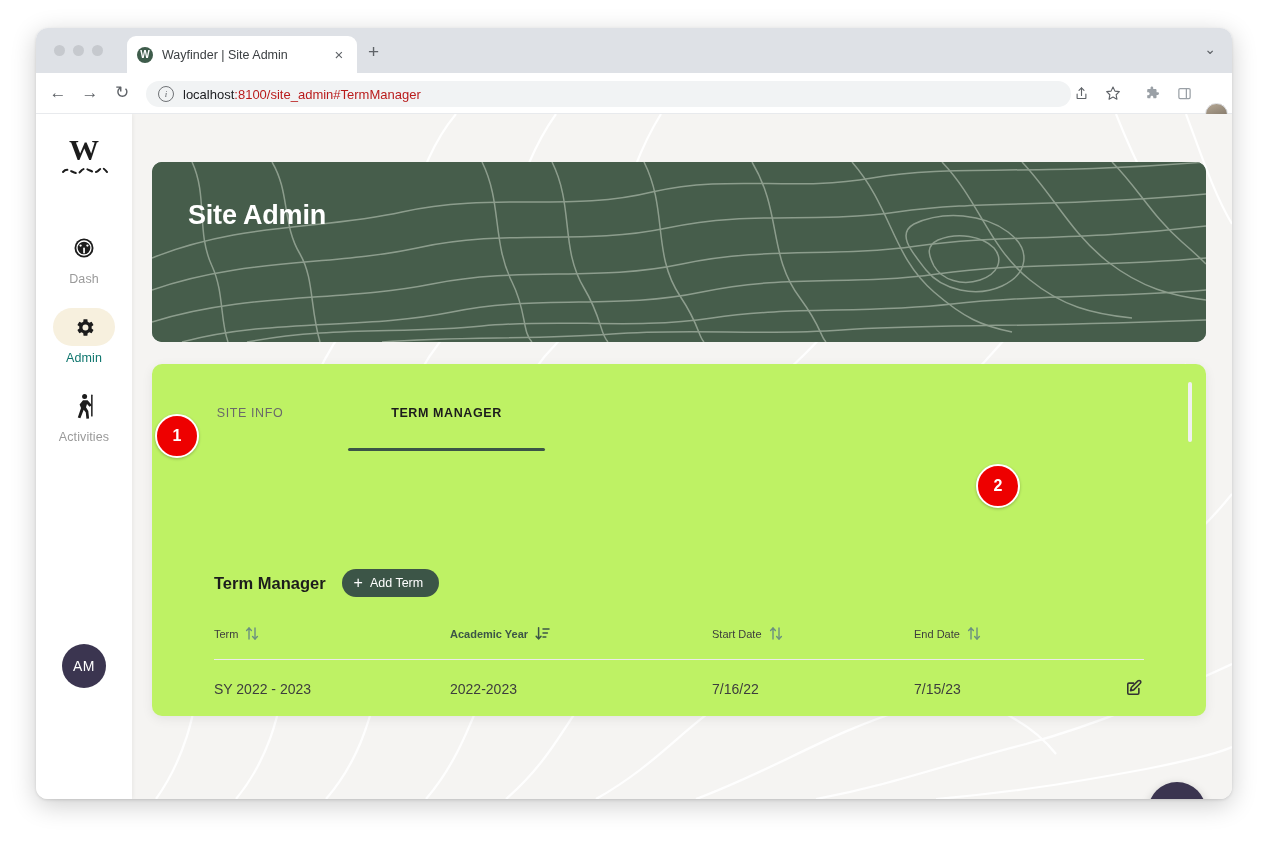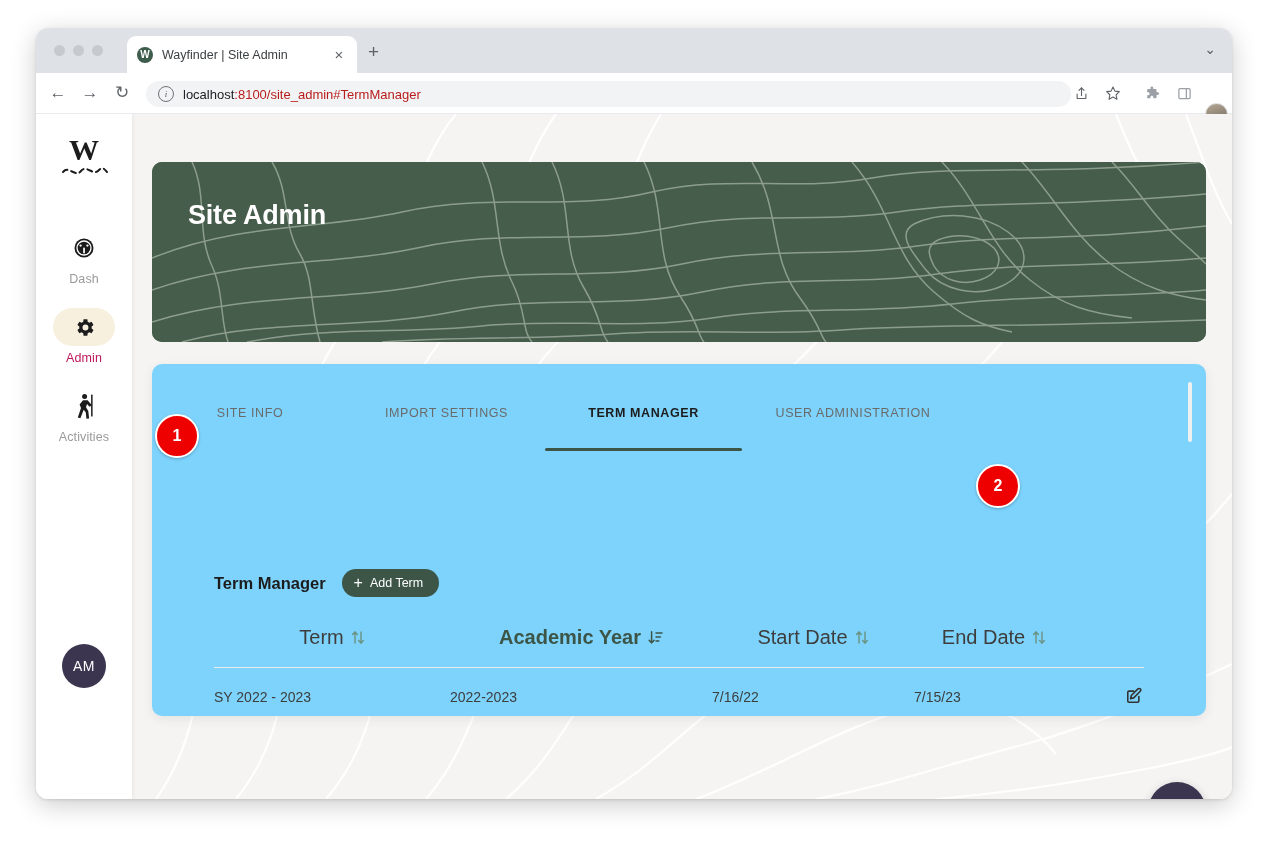--- a/index.html
+++ b/index.html
@@ -156,21 +156,21 @@
     width: 62px; height: 38px;
     border-radius: 19px;
     display: flex; align-items: center; justify-content: center;
   }
   .nav-item.active .nav-pill { background: #f7f0de; }
   .nav-label {
     margin-top: 5px;
     font-size: 12.5px; color: #9a9a9a;
     letter-spacing: .1px;
   }
-  .nav-item.active .nav-label { color: #be185d; }
+  .nav-item.active .nav-label { color: #0f766e; }
 
   #sidebar-avatar {
     position: absolute; left: 26px; top: 530px;
     width: 44px; height: 44px; border-radius: 50%;
     background: #3b3550;
     color: #ffffff; font-size: 14px; letter-spacing: .5px;
     display: flex; align-items: center; justify-content: center;
   }
 
   
@@ -185,21 +185,21 @@
     position: absolute; left: 22px; top: 20px;
     font-size: 27px; font-weight: bold; color: #ffffff;
     letter-spacing: -.2px;
     margin-left: 14px;
   }
 
   
   #main-card {
     position: absolute; left: 116px; top: 250px;
     width: 1054px; height: 352px;
-    background: #7dd3fc;
+    background: #bef264;
     border-radius: 10px;
     box-shadow: 0 3px 12px rgba(0,0,0,0.07);
     overflow: hidden;
   }
 
   #tabs-bar {
     position: absolute; left: 0; top: 0;
     width: 1054px; height: 97px;
   }
   #tabs-row {
@@ -244,22 +244,22 @@
   }
   #add-term-btn .plus { font-size: 16px; line-height: 1; font-weight: 300; }
 
   
   #terms-table {
     position: absolute; left: 62px; top: 262px;
     width: 930px;
     border-collapse: collapse;
   }
   #terms-table th {
-    text-align: center;
-    font-size: 20px; font-weight: normal; color: #3d3d3d;
+    text-align: left;
+    font-size: 11px; font-weight: normal; color: #3d3d3d;
     padding: 0 0 18px 0;
     white-space: nowrap;
   }
   #terms-table th.sorted { font-weight: bold; color: #3c5547; }
   #terms-table td {
     font-size: 14px; color: #3d3d3d;
     padding: 18px 0;
     border-top: 1px solid #eceaea;
     white-space: nowrap;
   }
@@ -476,31 +476,23 @@
     </header>
 
     <section id="main-card">
 
       <div id="tabs-bar">
         <div id="tabs-row">
           <div class="tab" style="width:196px">
             <span>SITE INFO</span>
 
           </div>
-          <div class="tab" style="width:197px">
-            <span>IMPORT SETTINGS</span>
-
-          </div>
           <div class="tab active" style="width:197px">
             <span>TERM MANAGER</span>
             <span class="underline"></span>
-          </div>
-          <div class="tab" style="width:222px">
-            <span>USER ADMINISTRATION</span>
-
           </div>
         </div>
         <div id="tabs-divider"></div>
       </div>
 
       <div id="section-head">
         <span id="section-title">Term Manager</span>
         <button id="add-term-btn">
           <span class="plus">+</span>
           <span>Add Term</span>

